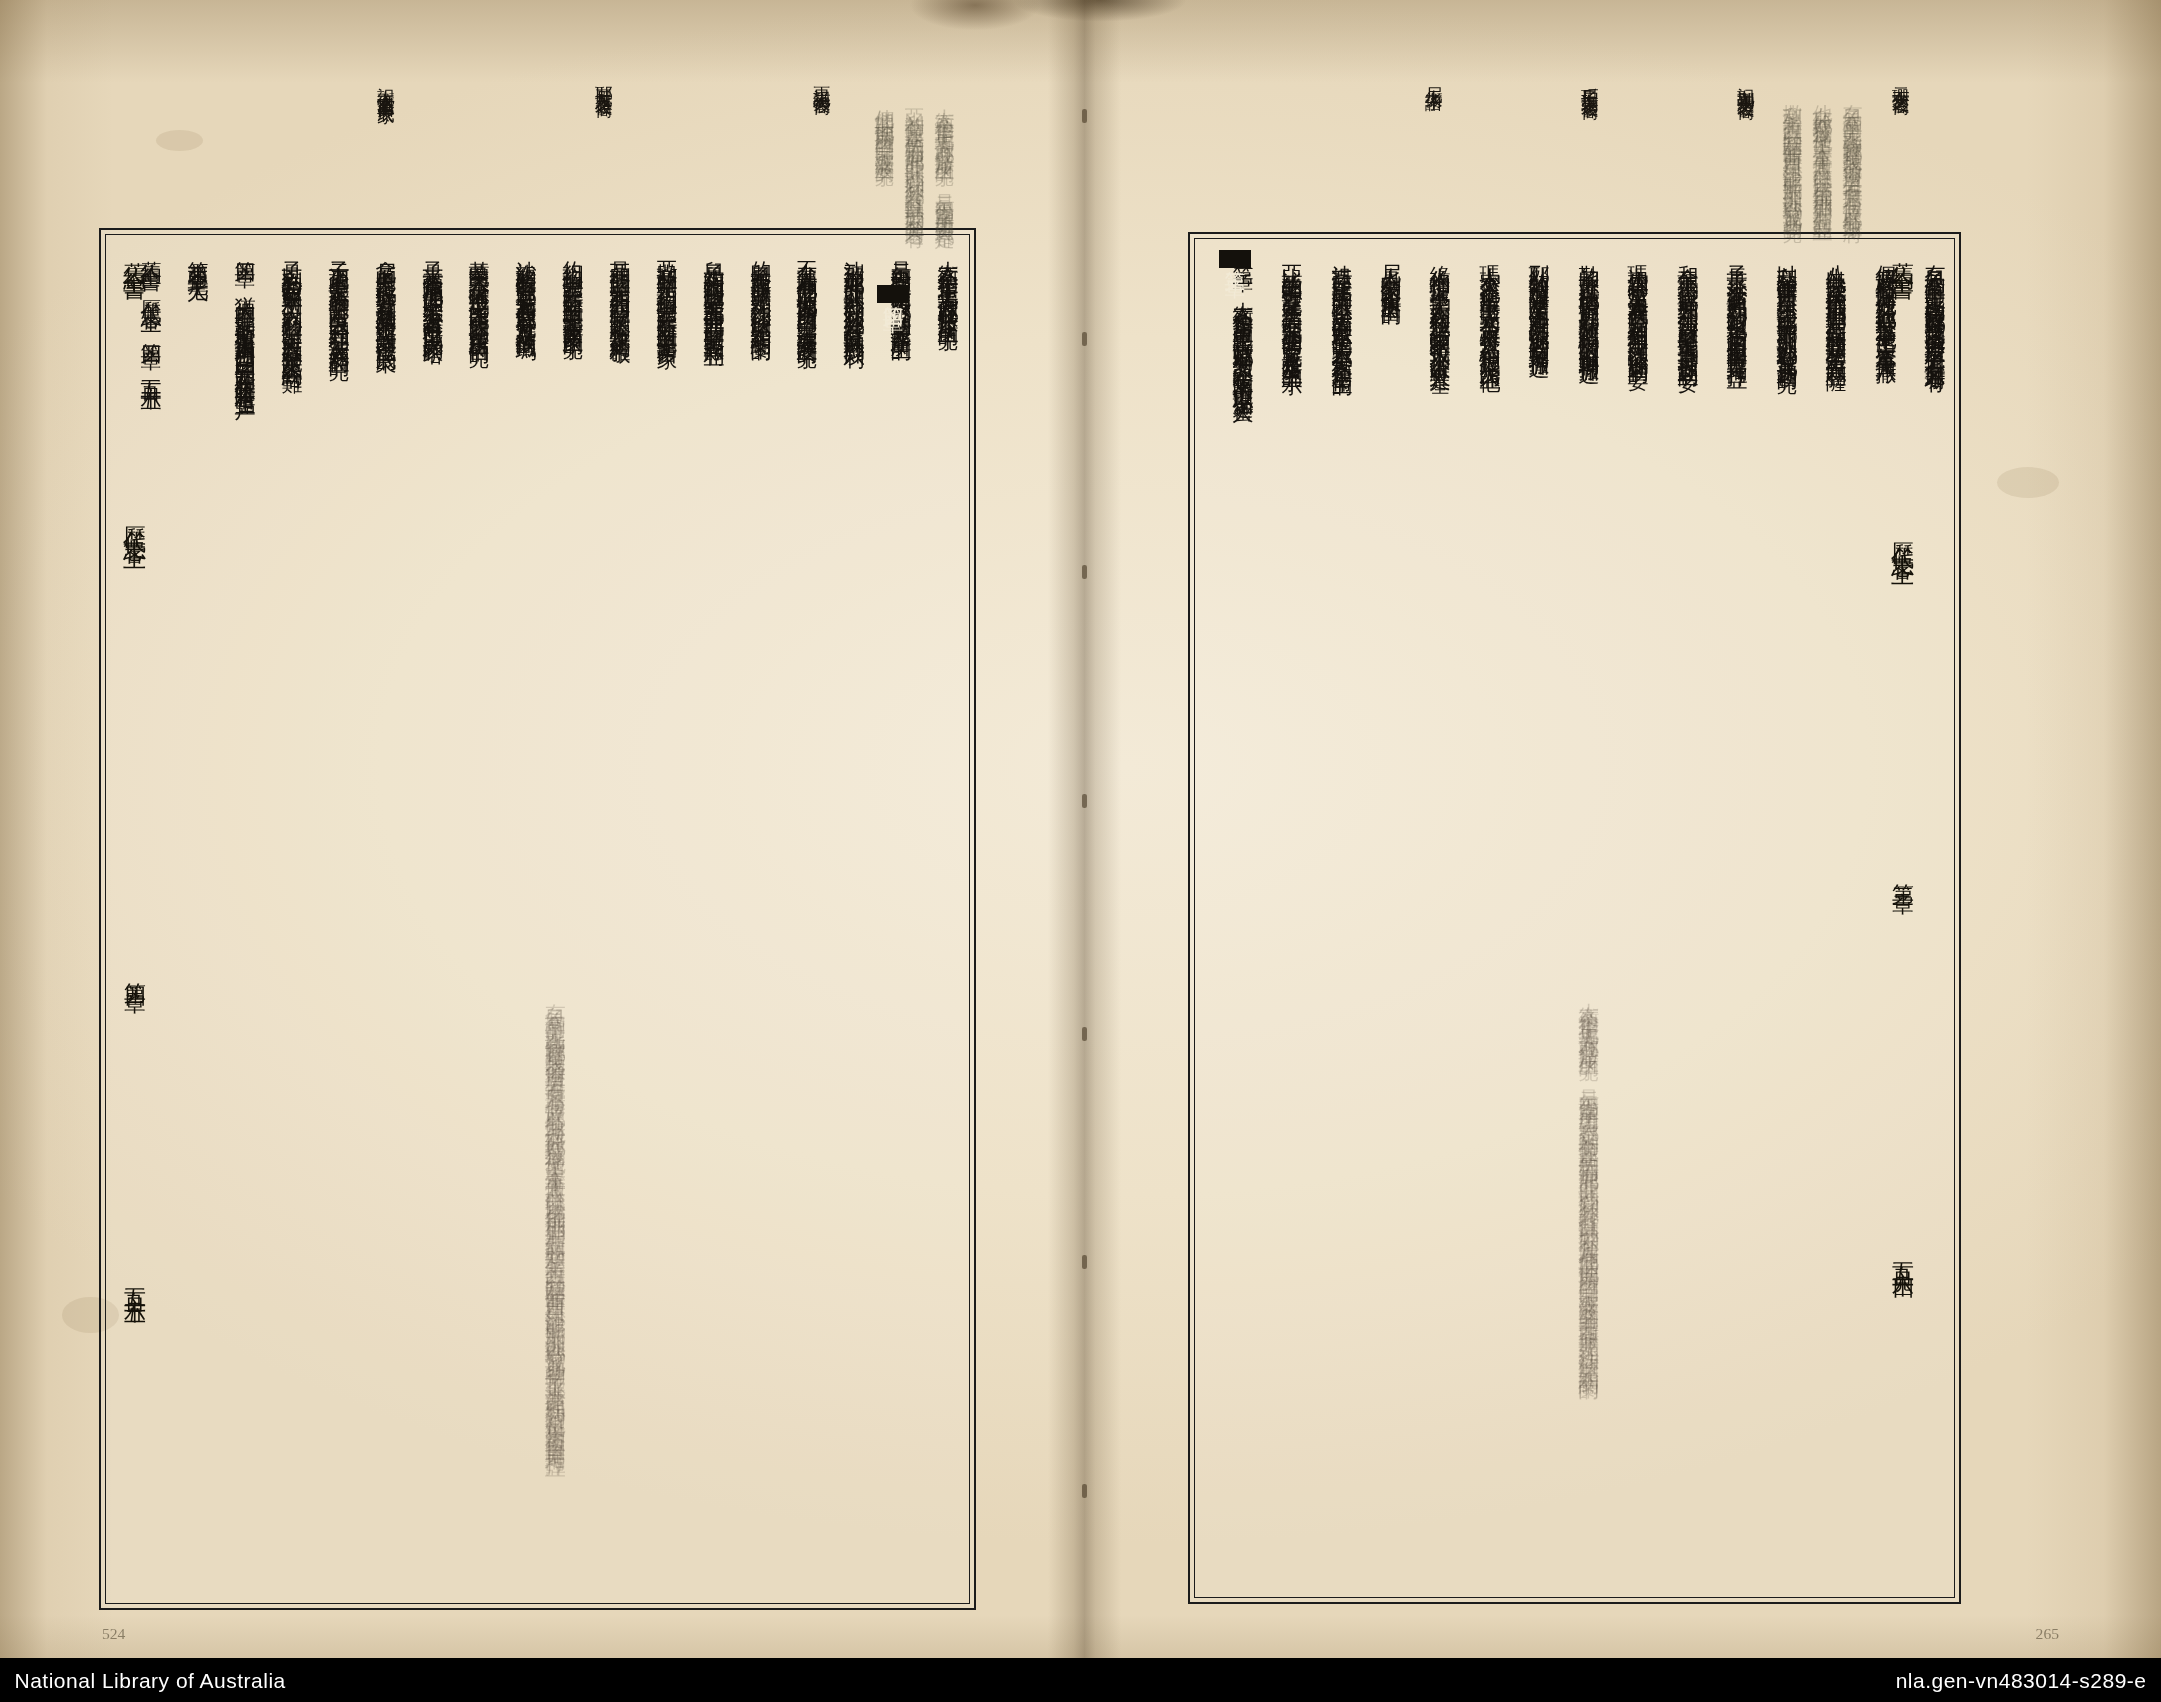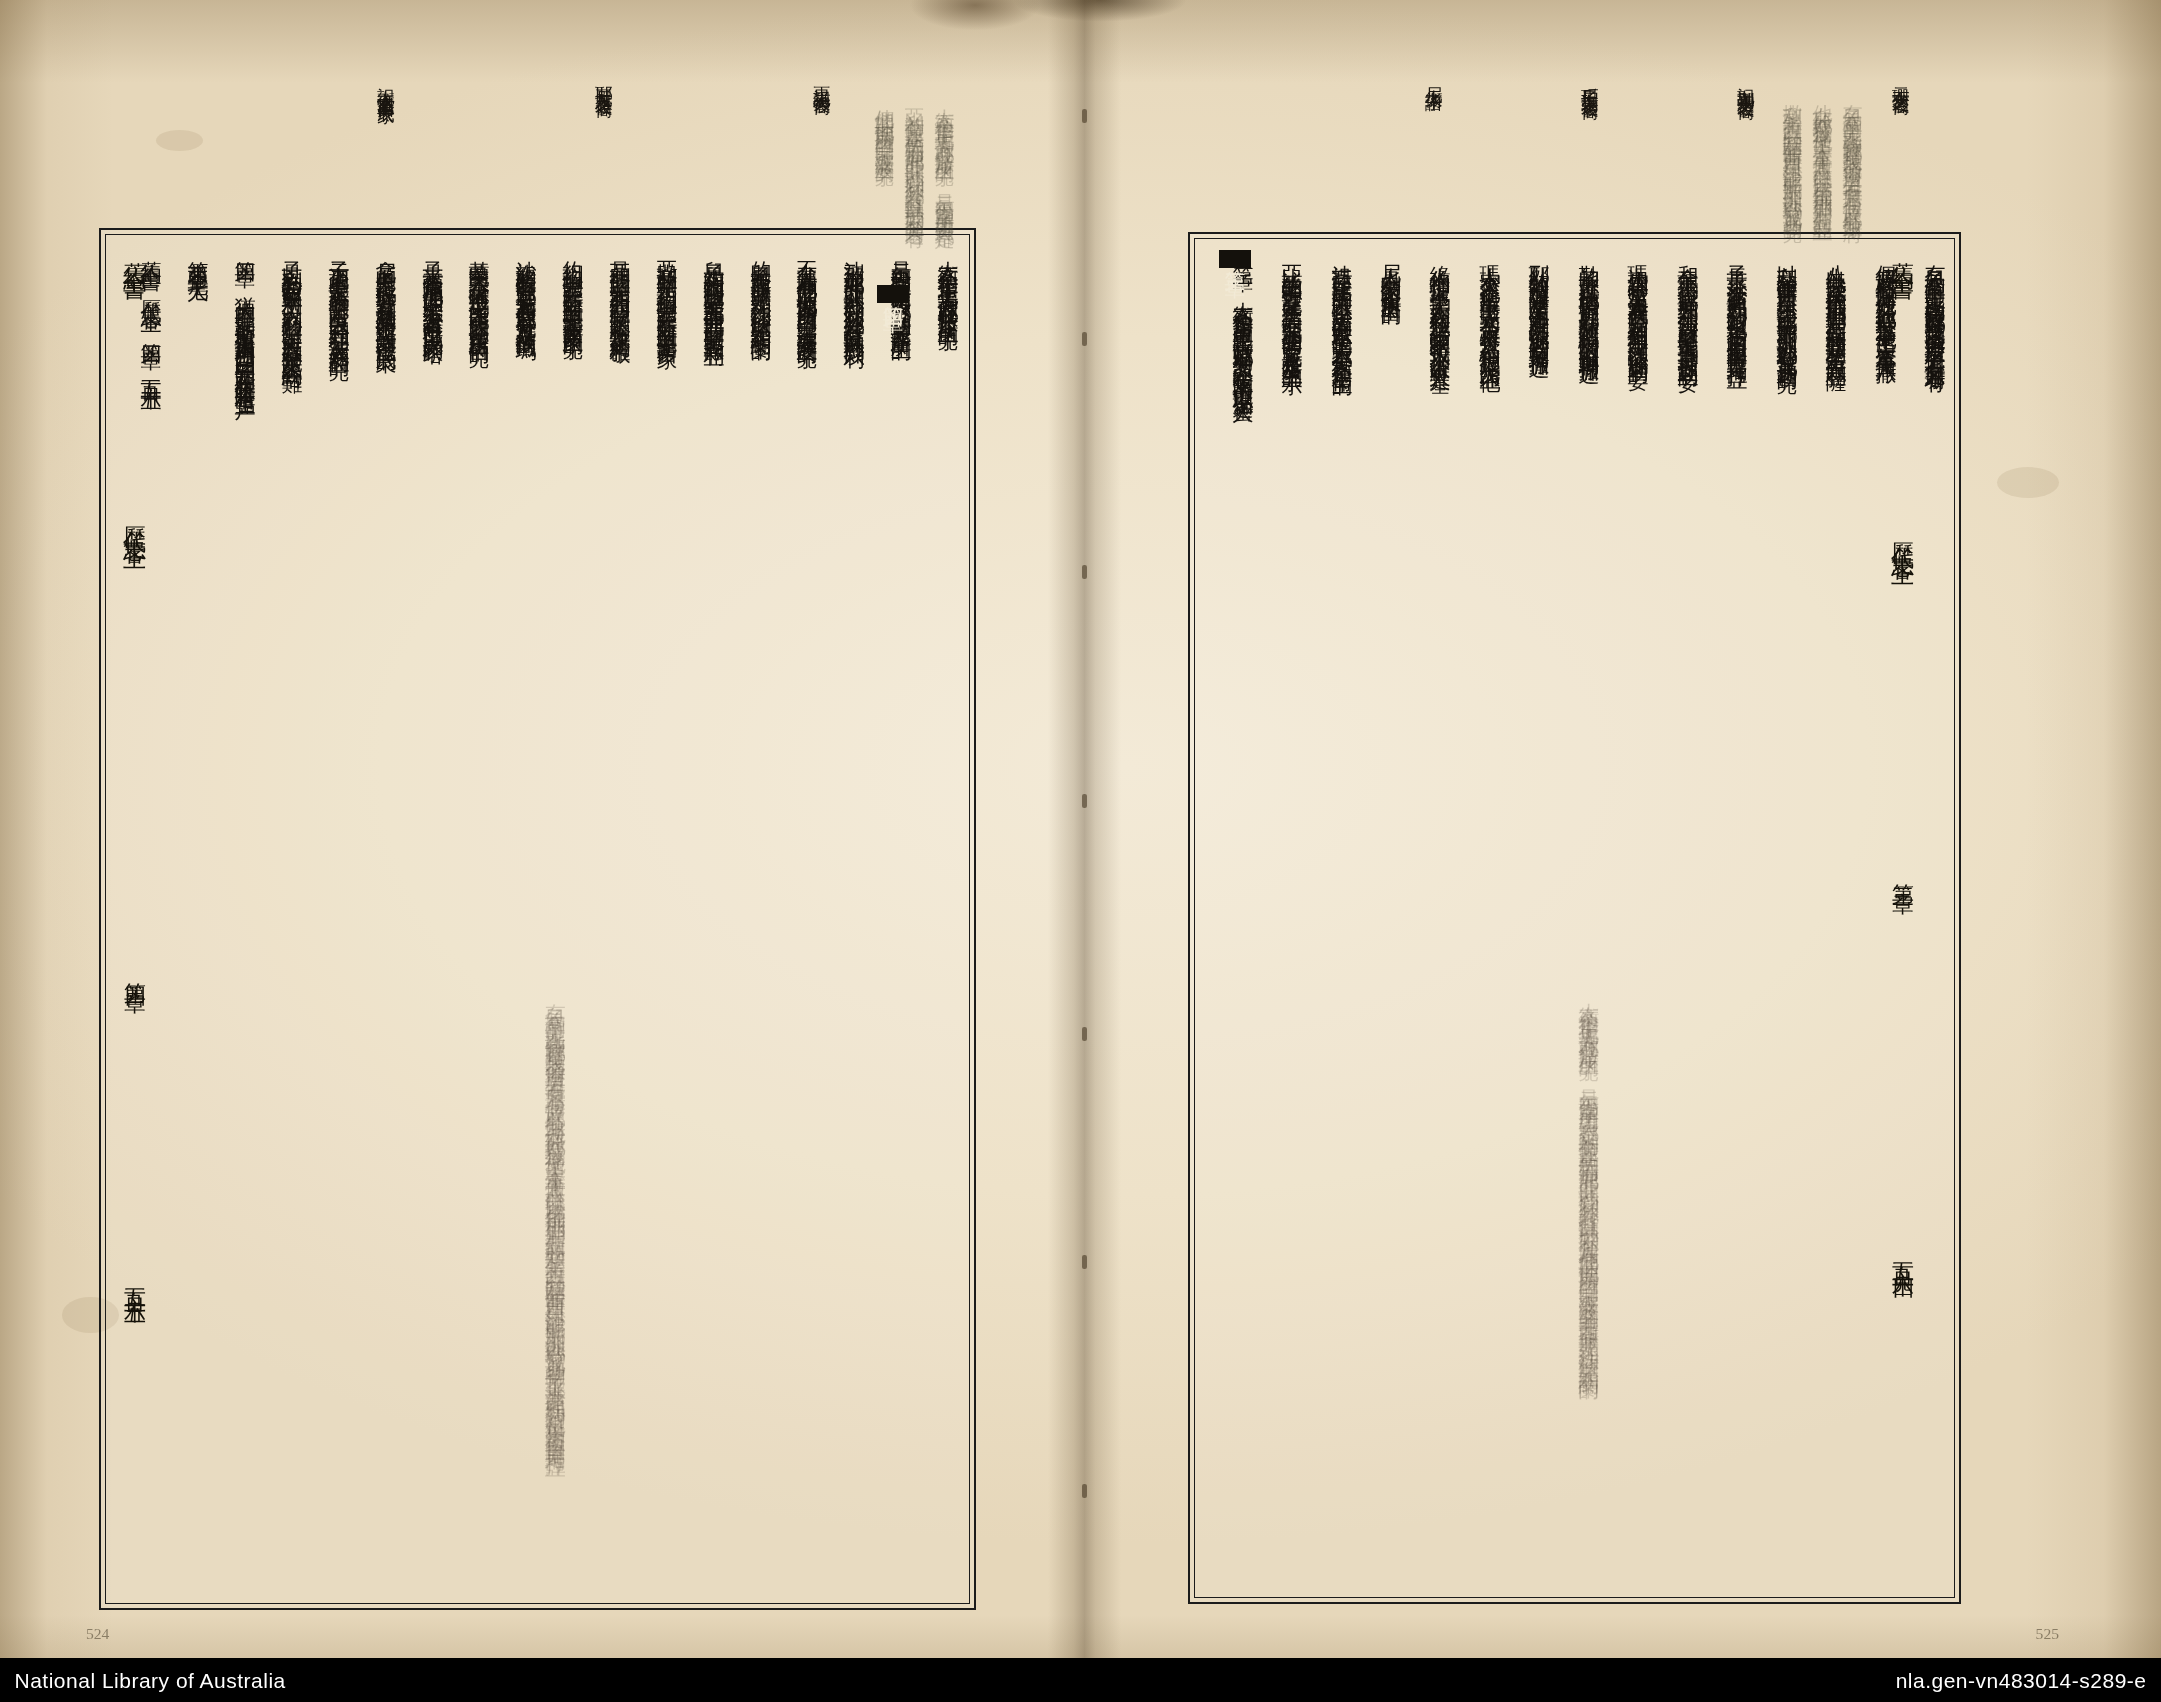--- a/index.html
+++ b/index.html
@@ -232,21 +232,21 @@
     </div>
   <div id="margins-left" style="position: absolute; left: 0px; top: 0px; width: 2161px; height: 239px;">
       <div class="margin-note" style="position: absolute; left: 809px; top: 73px; height: 171px;">更記猶大後裔</div>
       <div class="margin-note" style="position: absolute; left: 591px; top: 73px; height: 171px;">耶哥尼雅之後裔</div>
       <div class="margin-note" style="position: absolute; left: 373px; top: 73px; height: 171px;">記大衞之世系至西底家</div>
     </div>
 
   <div class="ghostblock" style="left:223px; top:93px; width:737px; height:124px;">大衛在希伯崙作王七年零六個月在耶路撒冷所生的兒子、是示每朔巴拿單所羅門這四人都是亞米利的女兒拔書亞所生的法列那迦尼弗耶非亞以利沙瑪以利法列此外還有益轄以利沙瑪以利不在其內還有他們的妹子他瑪爾所羅門的兒子是羅波安羅波安的兒子</div>
   <div class="ghostblock" style="left:1209px; top:88px; width:659px; height:124px;">有兒子約拿單的兒子是比勒撒薩這都是耶拉篾的後裔示珊沒有兒子但有女兒示珊有一個伊及奴名耶拉示珊將他女兒給他奴耶拉爲妻從他生了亞太生拿單生撒八撒八生以弗拉以弗拉生俄別俄別生耶戶耶戶生亞撒利亞亞撒利亞生希力生以利亞薩以利亞薩生西斯買西斯買生沙龍沙龍生耶加米耶加米以利沙瑪耶拉篾兄弟迦勒的兒</div>
 
-  <div class="folio" style="left:86px; bottom:60px;">524</div>
-  <div class="folio" style="right:102px; bottom:60px;">525</div>
+  <div class="folio" style="left:102px; bottom:60px;">524</div>
+  <div class="folio" style="right:102px; bottom:60px;">265</div>
 </div>
 
 <div id="footer">
   <div class="fl">National Library of Australia</div>
   <div class="fr">nla.gen-vn483014-s289-e</div>
 </div>
 
 
 </body></html>

